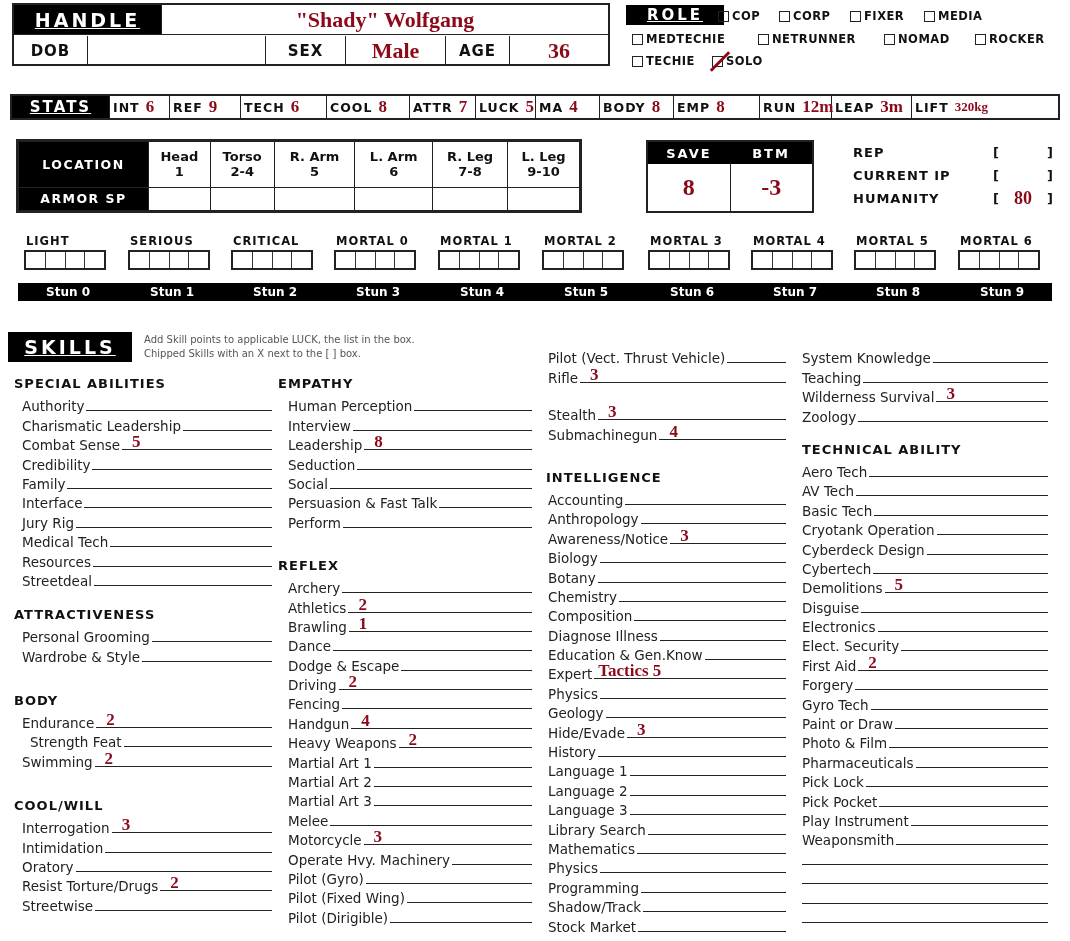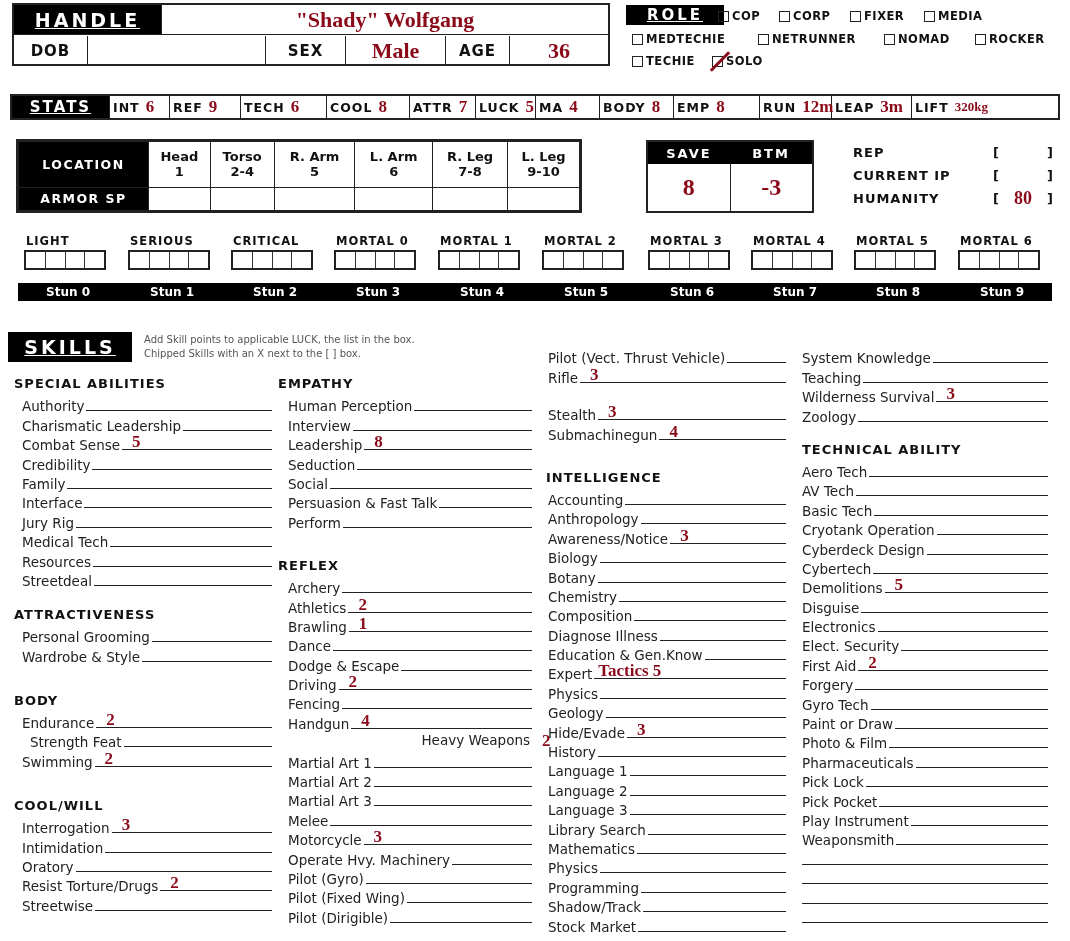--- a/index.html
+++ b/index.html
@@ -606,21 +606,21 @@
         <span class="line">
           <span class="val"></span>
         </span>
       </div>
       <div class="sk" style="padding-left: 10px;">
         <span class="n">Handgun</span>
         <span class="line">
           <span class="val">4</span>
         </span>
       </div>
-      <div class="sk" style="padding-left: 10px; flex-direction: column;">
+      <div class="sk" style="padding-left: 10px;">
         <span class="n">Heavy Weapons</span>
         <span class="line">
           <span class="val">2</span>
         </span>
       </div>
       <div class="sk" style="padding-left: 10px;">
         <span class="n">Martial Art 1</span>
         <span class="line">
           <span class="val"></span>
         </span>

